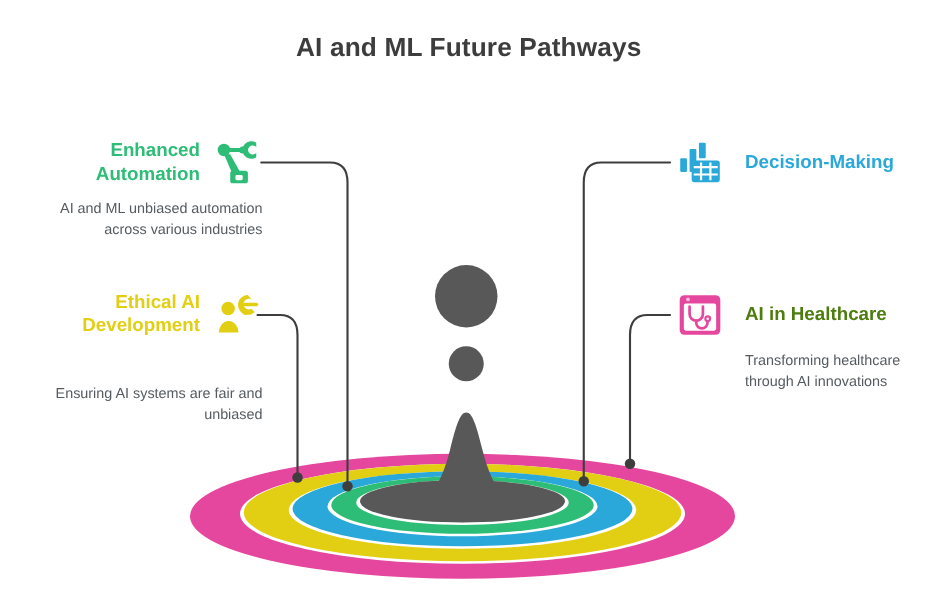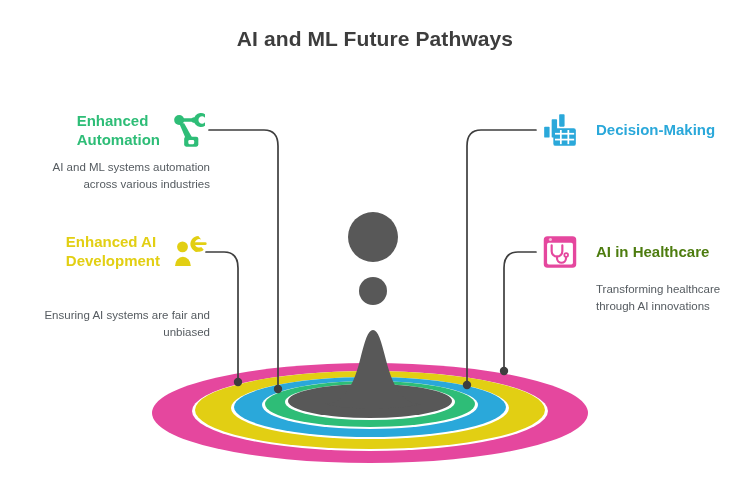--- a/index.html
+++ b/index.html
@@ -77,21 +77,21 @@
     width: 40px;
     height: 40px;
     display: block;
   }
 
   
   .node-left .node-head {
     flex-direction: row;
     justify-content: flex-end;
   }
-  .node-left .node-title { }
+  .node-left .node-title { text-align: right; }
   .node-left .node-desc { text-align: right; }
 
   
   .node-right .node-head {
     flex-direction: row;
     justify-content: flex-start;
   }
   .node-right .node-title { text-align: left; }
   .node-right .node-desc { text-align: left; }
 
@@ -183,27 +183,27 @@
             <path d="M 42 5 a 8.5 8.5 0 1 0 0 14 l 0 -4.3 a 4.4 4.4 0 1 1 0 -5.4 Z"></path>
 
             <path d="M 11 16 L 17 16 L 27 34 L 20 37 Z"></path>
 
             <rect x="17" y="32" width="17" height="12" rx="2.5"></rect>
             <rect x="22" y="36" width="7" height="5" rx="1.4" fill="#ffffff"></rect>
           </g>
         </svg>
       </span>
     </div>
-    <div class="node-desc">AI and ML systems automation across various industries</div>
+    <div class="node-desc">AI and ML unbiased automation across various industries</div>
   </div>
 
   <div class="node node-left" id="node-ethical">
     <div class="node-head">
       <div class="node-title" style="color:#e2cf13;">
-        <div>Enhanced AI</div>
+        <div>Ethical AI</div>
         <div>Development</div>
       </div>
       <span class="icon-wrap">
         <svg viewBox="0 0 48 48" width="40" height="40" aria-hidden="true">
           <g fill="#e2cf13">
 
             <circle cx="15" cy="19" r="6.5"></circle>
 
             <path d="M 6 42 a 9.5 11 0 0 1 19 0 Z"></path>
 

